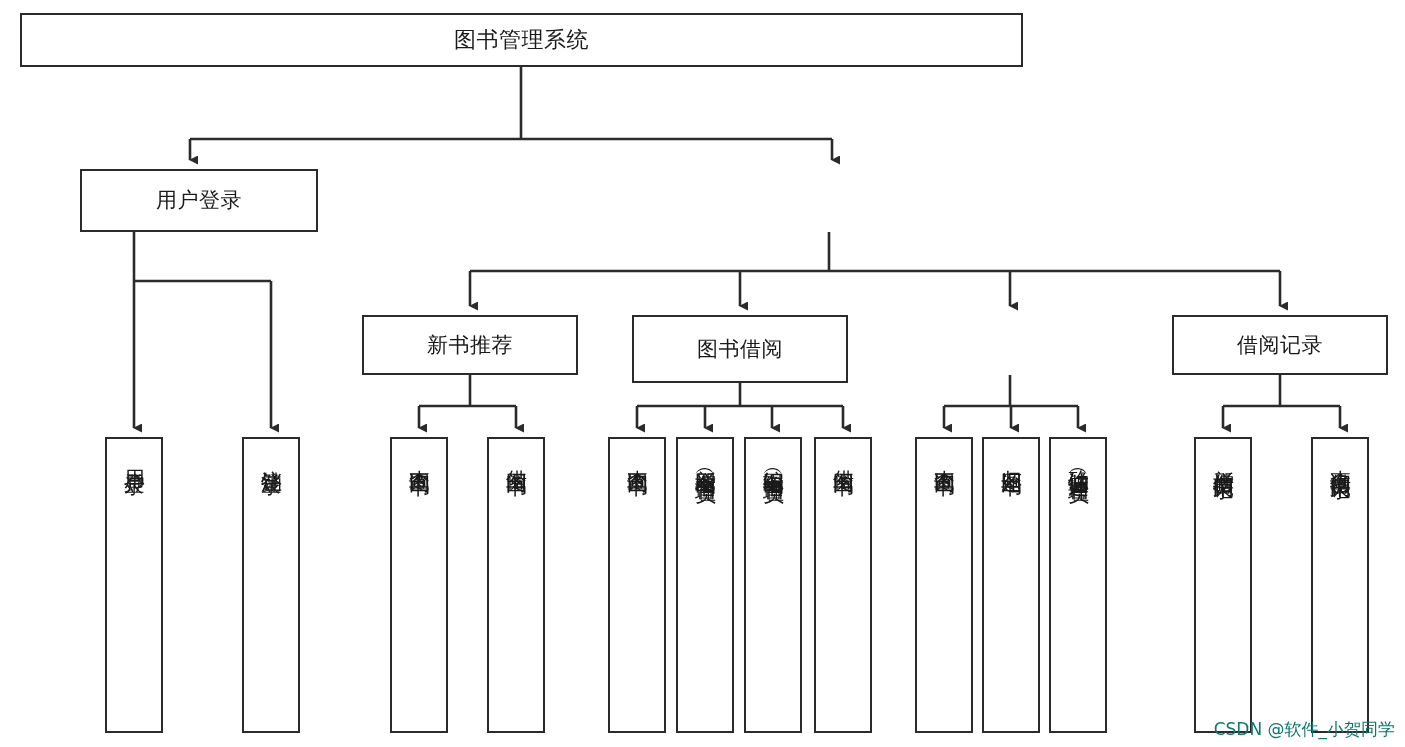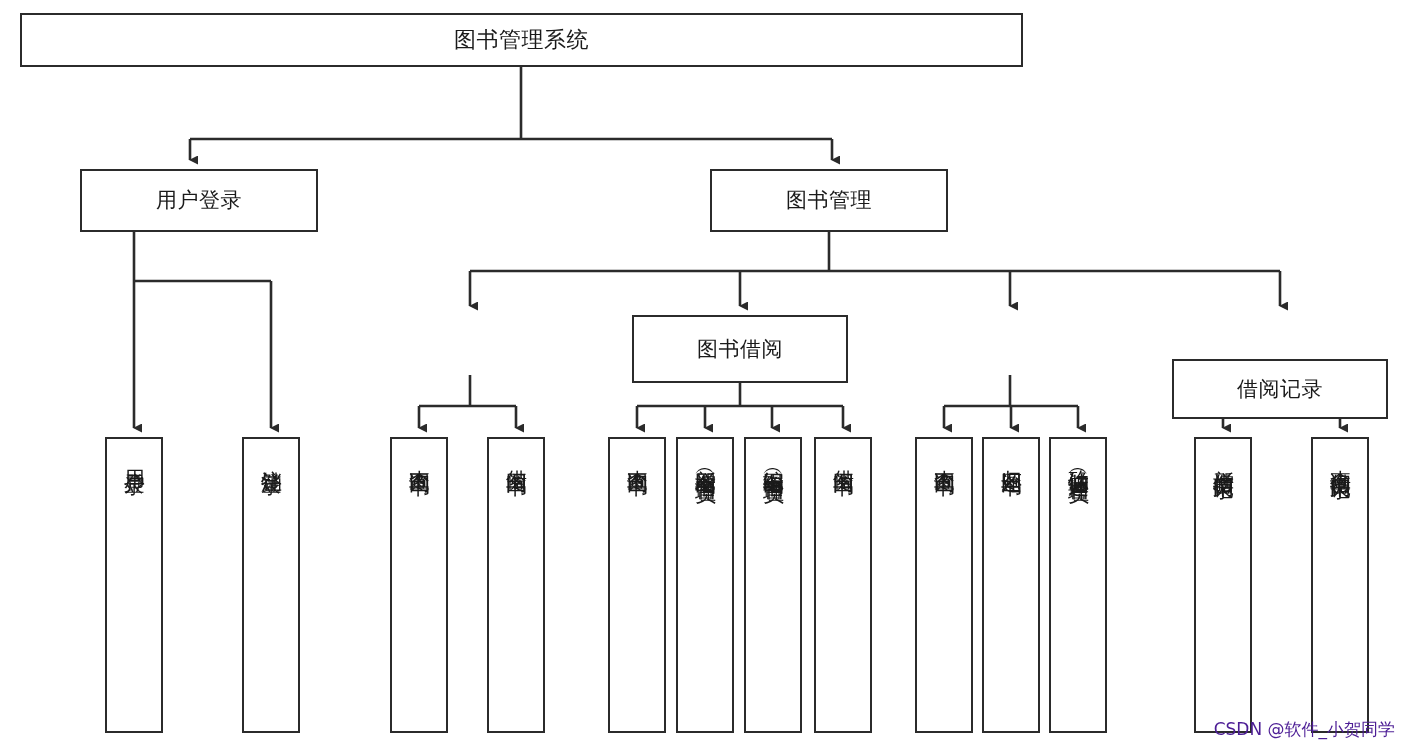--- a/index.html
+++ b/index.html
@@ -56,21 +56,21 @@
     white-space: nowrap;
   }
   .node.root .node-label {
     font-size: 22px;
   }
   #watermark {
     position: absolute;
     right: 10px;
     bottom: 6px;
     font-size: 17px;
-    color: #4c1d95;
+    color: #0f766e;
     z-index: 5;
     white-space: nowrap;
     pointer-events: none;
   }
 </style>
 </head>
 <body>
 
 <div id="diagram-root">
 
@@ -125,31 +125,31 @@
   </svg>
 
   <div class="node horizontal root" style="left:20px; top:13px; width:1003px; height:54px;">
     <span class="node-label">图书管理系统</span>
   </div>
 
   <div class="node horizontal" style="left:80px; top:169px; width:238px; height:63px;">
     <span class="node-label">用户登录</span>
   </div>
 
-  <div class="node horizontal" style="left:710px; top:169px; width:238px; height:63px;">
-    <span class="node-label">图书管理</span>
-  </div>
-
+
+  <div class="node horizontal" style="left:362px; top:315px; width:216px; height:60px;">
+    <span class="node-label">新书推荐</span>
+  </div>
 
   <div class="node horizontal" style="left:632px; top:315px; width:216px; height:68px;">
     <span class="node-label">图书借阅</span>
   </div>
 
 
-  <div class="node horizontal" style="left:1172px; top:315px; width:216px; height:60px;margin-top:44px;">
+  <div class="node horizontal" style="left:1172px; top:315px; width:216px; height:60px;">
     <span class="node-label">借阅记录</span>
   </div>
 
   <div class="node vertical" style="left:105px; top:437px; width:58px; height:296px;">
     <span class="node-label">用户登录</span>
   </div>
 
   <div class="node vertical" style="left:242px; top:437px; width:58px; height:296px;">
     <span class="node-label">注销登录</span>
   </div>

